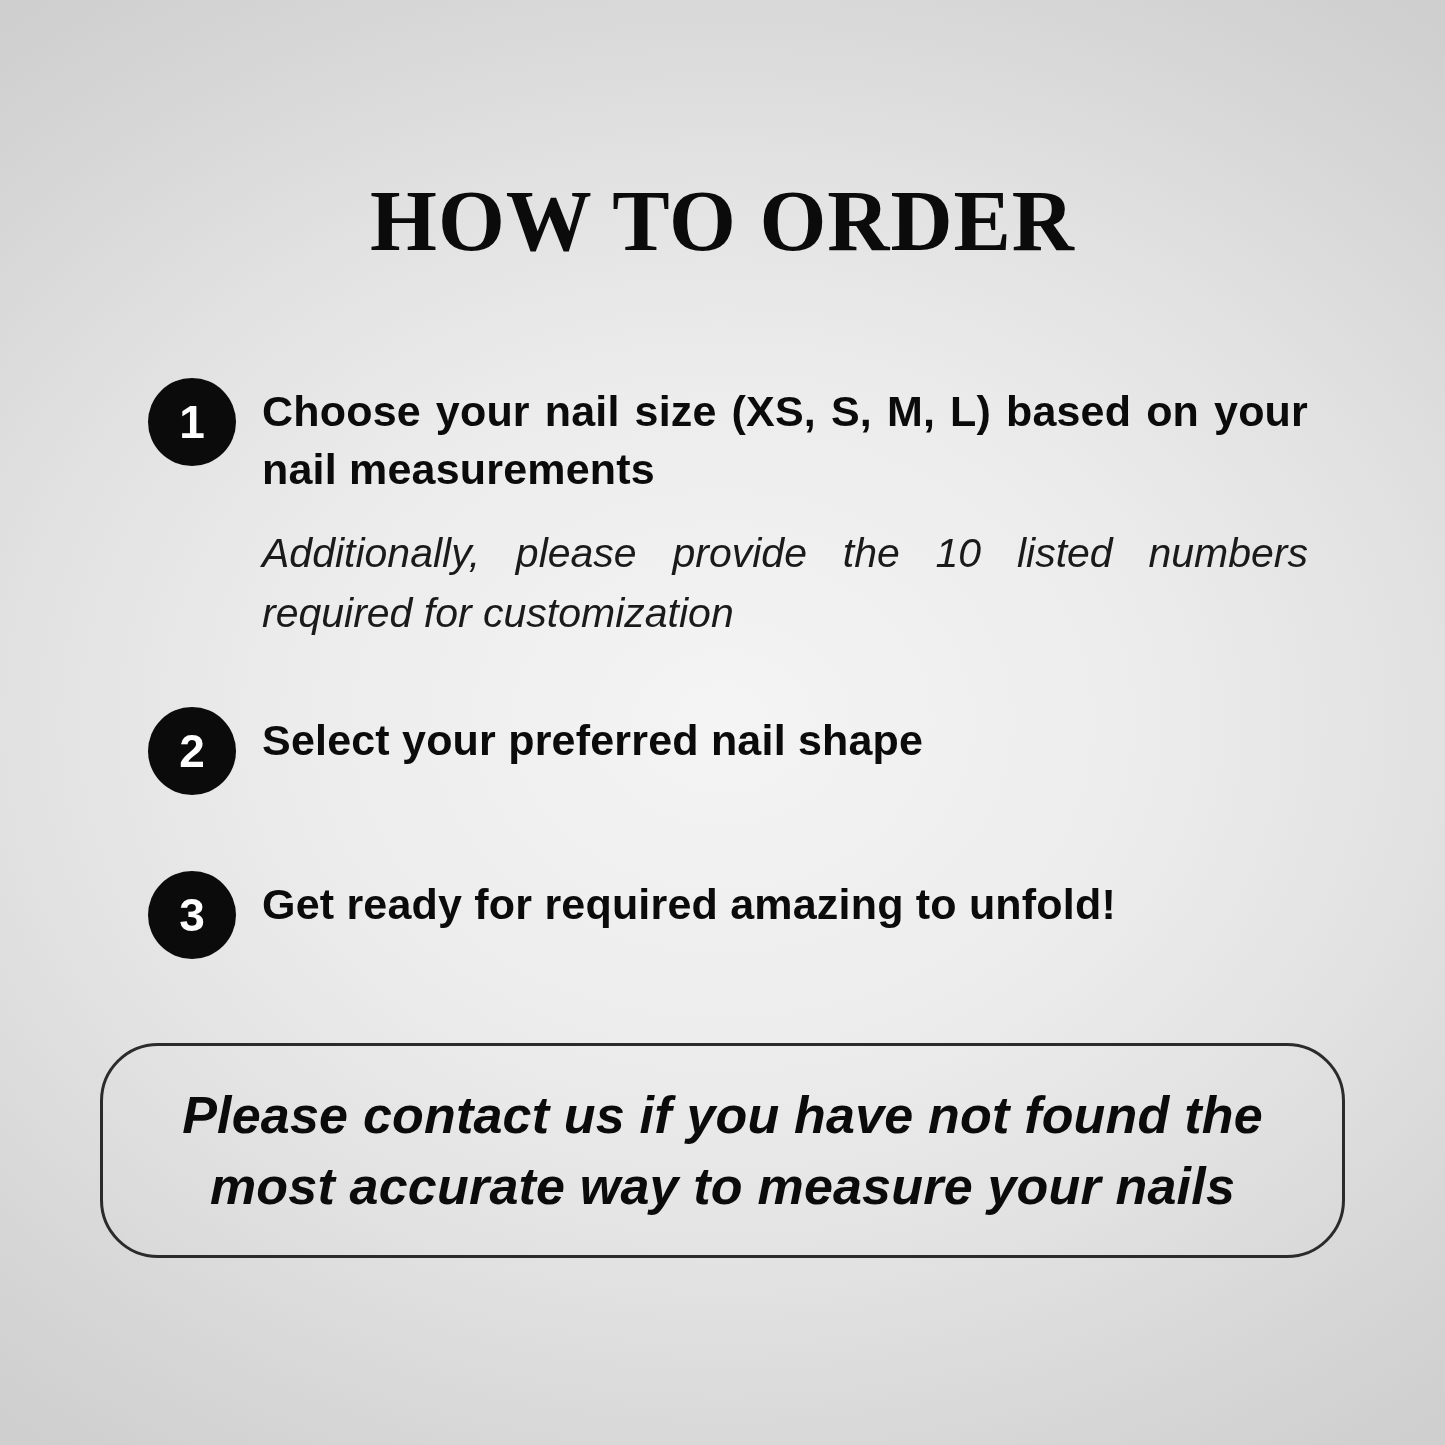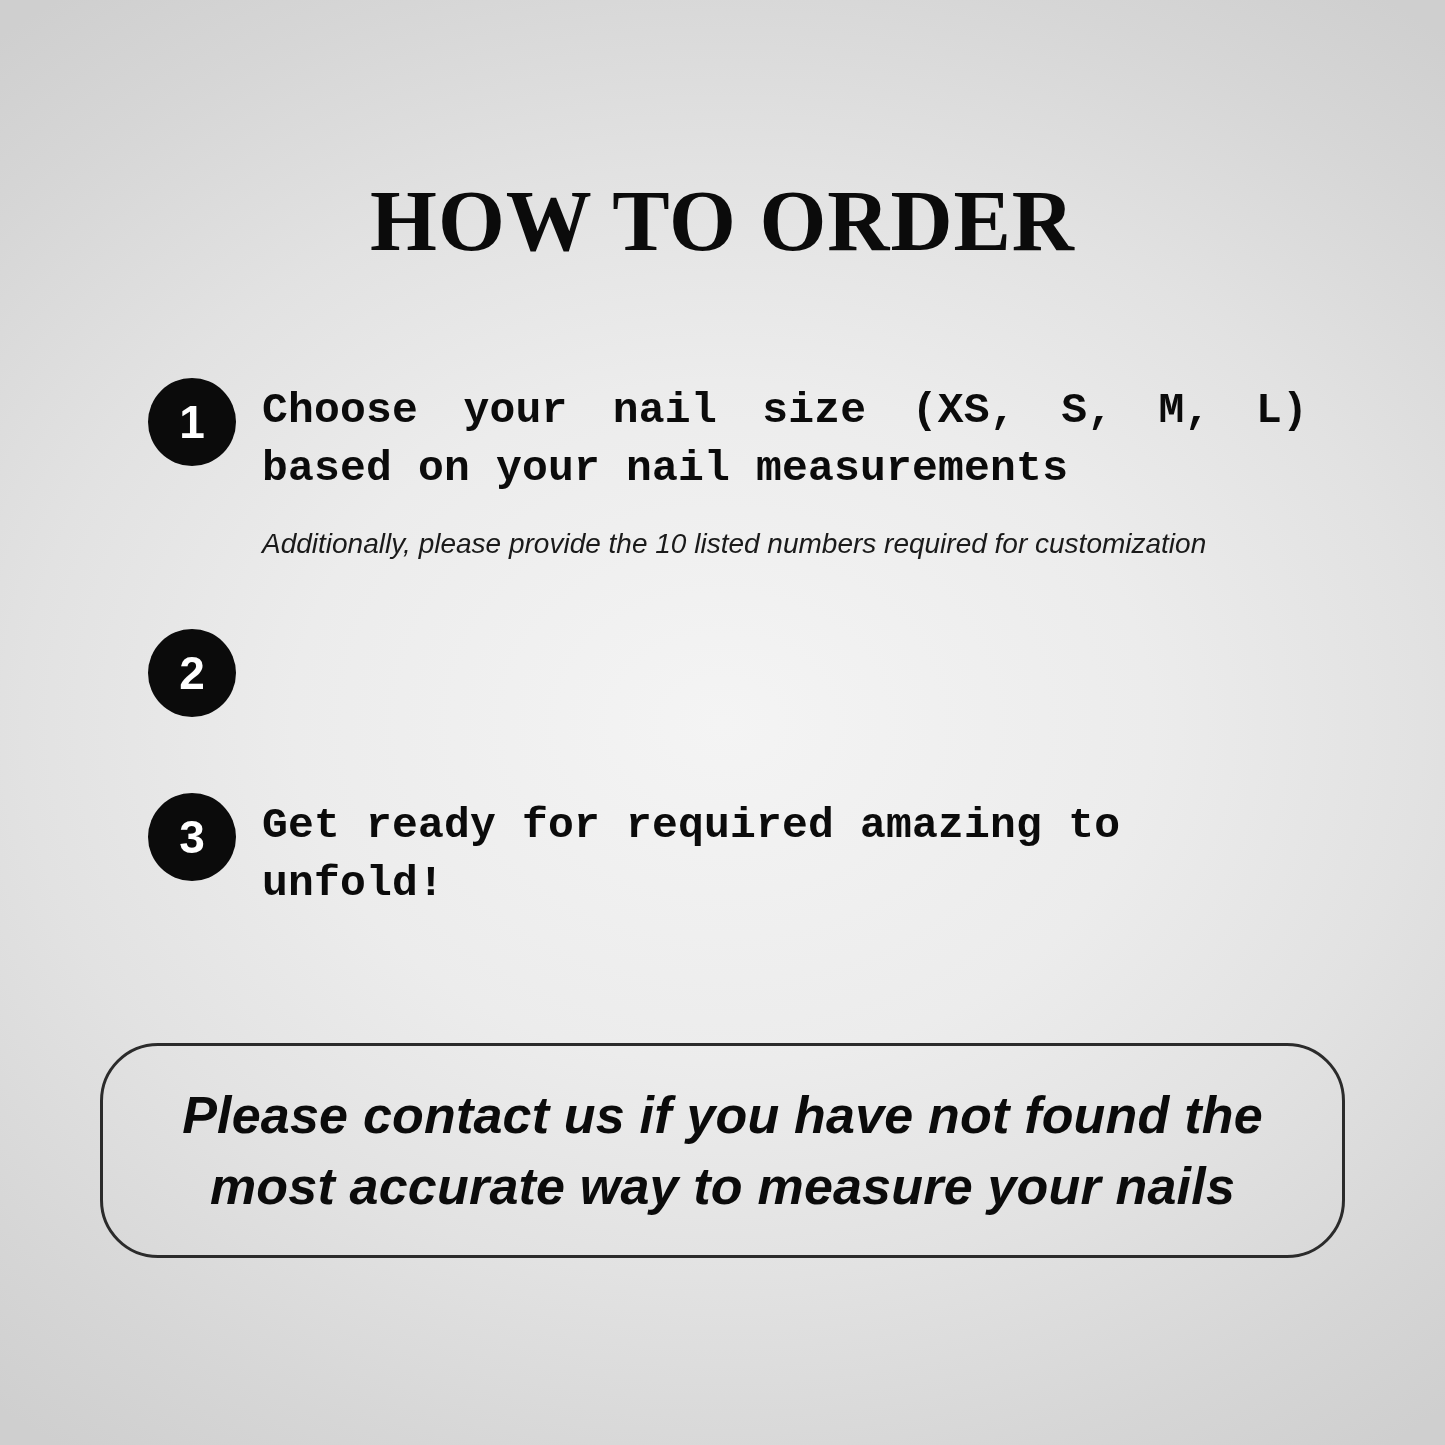--- a/index.html
+++ b/index.html
@@ -65,40 +65,40 @@
     justify-content: center;
     line-height: 1;
   }
 
   .step-body {
     flex: 1 1 auto;
     padding-top: 4px;
   }
 
   .step-text {
-    font-family: Liberation Mono, monospace;
+    font-family: Liberation Sans, sans-serif;
     font-weight: bold;
     font-size: 43px;
     line-height: 1.35;
     color: #0b0b0b;
     text-align: justify;
     text-justify: inter-word;
     letter-spacing: 0.2px;
   }
 
   .step-text.nojust {
     text-align: left;
   }
 
   .step-sub {
     margin-top: 26px;
     font-family: "Liberation Sans", sans-serif;
     font-style: italic;
     font-weight: 400;
-    font-size: 28px;
+    font-size: 41px;
     line-height: 1.45;
     color: #1a1a1a;
     text-align: justify;
     text-justify: inter-word;
   }
 
   .spacer-2 { height: 64px; }
   .spacer-3 { height: 76px; }
 
   .notice {
@@ -141,20 +141,23 @@
       <div class="step-body">
         <div class="step-text">Choose your nail size (XS, S, M, L) based on your nail measurements</div>
         <div class="step-sub">Additionally, please provide  the 10 listed numbers required for customization</div>
       </div>
     </div>
 
     <div class="spacer-2"></div>
 
     <div class="step">
       <div class="badge">2</div>
+      <div class="step-body">
+        <div class="step-text nojust">Select your preferred nail shape</div>
+      </div>
     </div>
 
     <div class="spacer-3"></div>
 
     <div class="step">
       <div class="badge">3</div>
       <div class="step-body">
         <div class="step-text nojust">Get ready for required amazing to unfold!</div>
       </div>
     </div>

